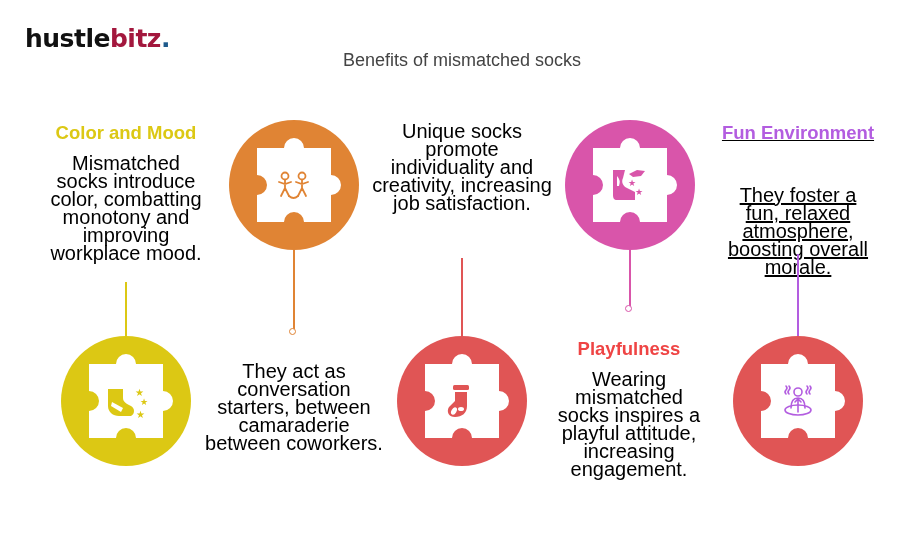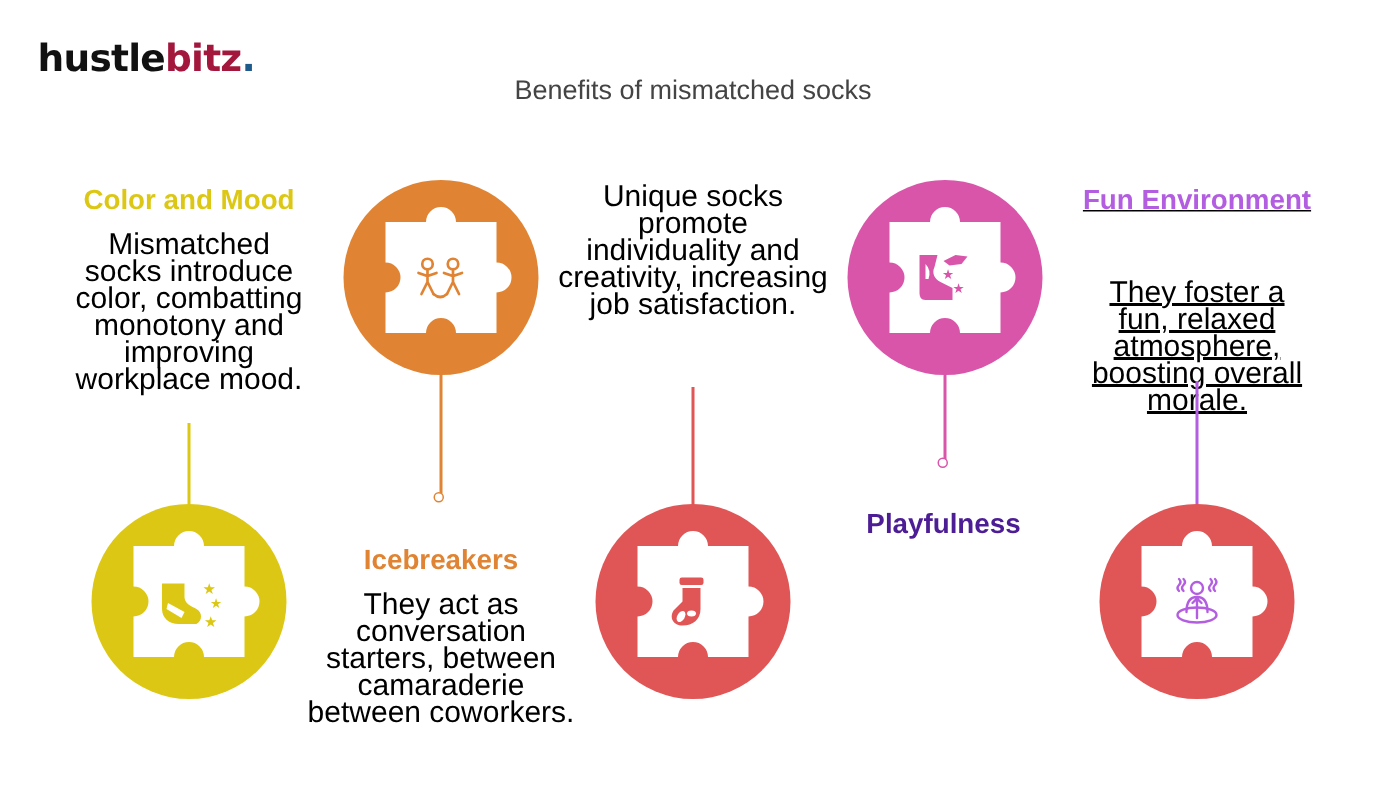--- a/index.html
+++ b/index.html
@@ -29,30 +29,30 @@
 </div>
 
 <div class="title">Benefits of mismatched socks</div>
 
 <div class="block" style="left:36px; top:122px;">
   <h3 style="color:#dcc814;">Color and Mood</h3>
   <p style="padding:0 12px;">Mismatched socks introduce color, combatting monotony and improving workplace mood.</p>
 </div>
 
 <div class="block" style="left:204px; top:362px;">
-  <h3 style="color:#e08434;">Icebreakers</h3>
   <p>They act as conversation starters, between camaraderie between coworkers.</p>
 </div>
 
 <div class="block" style="left:372px; top:122px;">
   <p>Unique socks promote individuality and creativity, increasing job satisfaction.</p>
 </div>
 
 <div class="block" style="left:539px; top:338px;">
-  <h3 style="color:#4c1d95;">Playfulness</h3>
+  <h3 style="color:#ef4444;">Playfulness</h3>
+  <p style="padding:0 10px;">Wearing mismatched socks inspires a playful attitude, increasing engagement.</p>
 </div>
 
 <div class="block" style="left:708px; top:122px;text-decoration:underline;">
   <h3 style="color:#b35de0;">Fun Environment</h3>
   <p style="padding:0 14px;margin-top:42px;">They foster a fun, relaxed atmosphere, boosting overall morale.</p>
 </div>
 
 <div class="line" style="left:125px; top:282px; height:56px; background:#dcc814;"></div>
 <div class="line" style="left:293px; top:248px; height:81px; background:#e08434;"></div>
 <div class="ring" style="left:289px; top:328px; border-color:#e08434;"></div>

